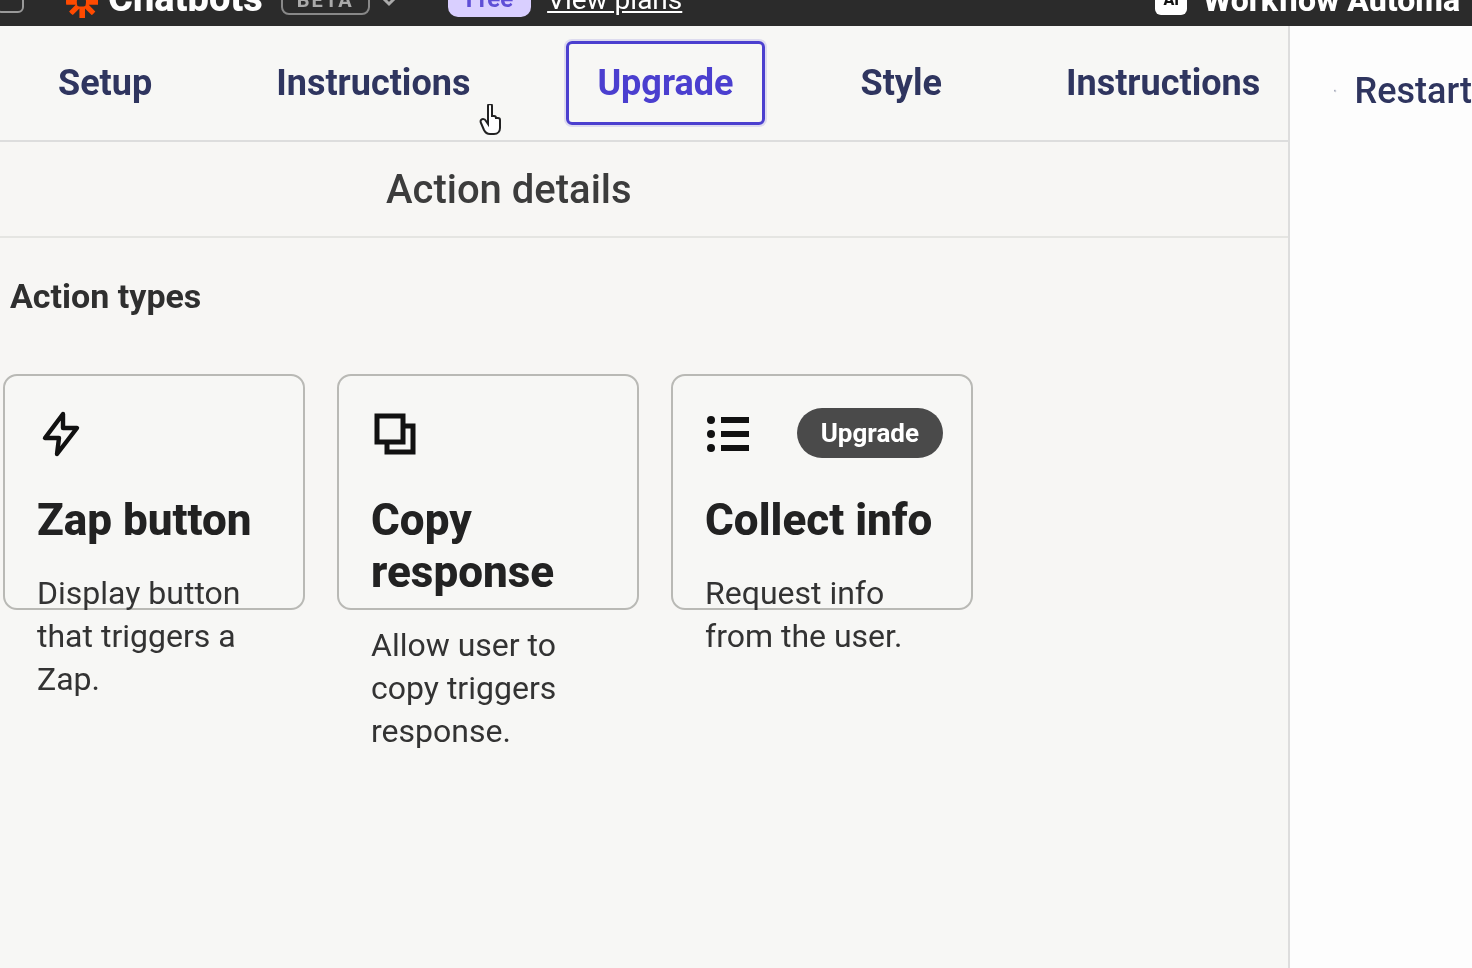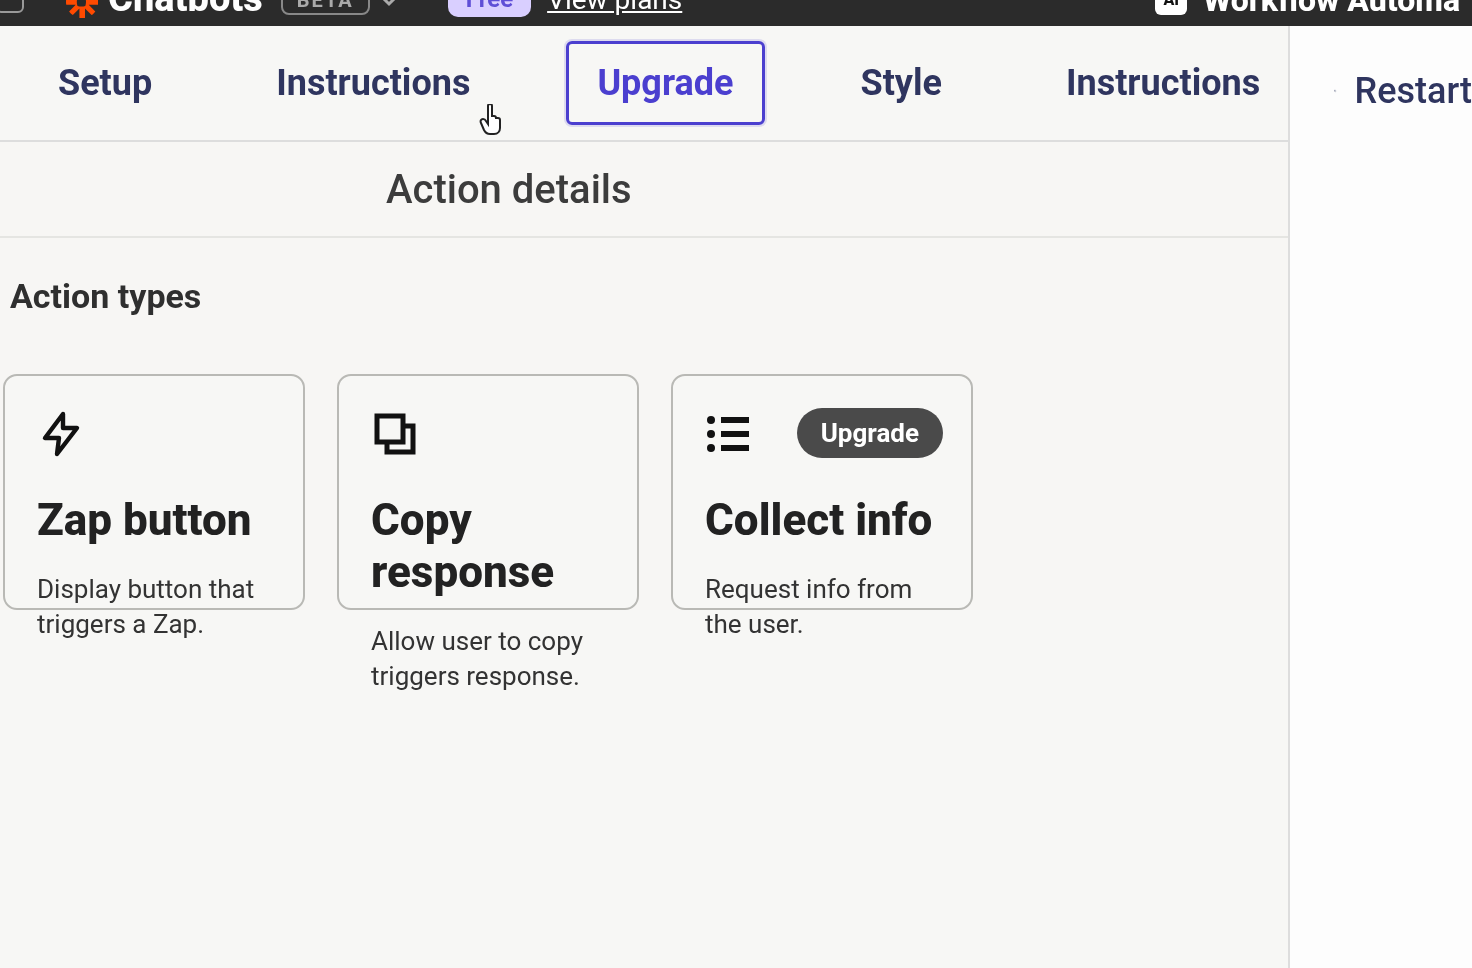--- a/index.html
+++ b/index.html
@@ -190,21 +190,21 @@
       height: 48px;
       margin-bottom: 32px;
     }
     .card-title {
       font-size: 44px;
       font-weight: 800;
       color: #222;
       margin-bottom: 26px;
     }
     .card-desc {
-      font-size: 26px;
+      font-size: 32px;
       font-weight: 400;
       color: #333;
       line-height: 1.35;
     }
     .upgrade-pill {
       position: absolute;
       top: 32px;
       right: 28px;
       background: #4a4a4a;
       color: #fff;

